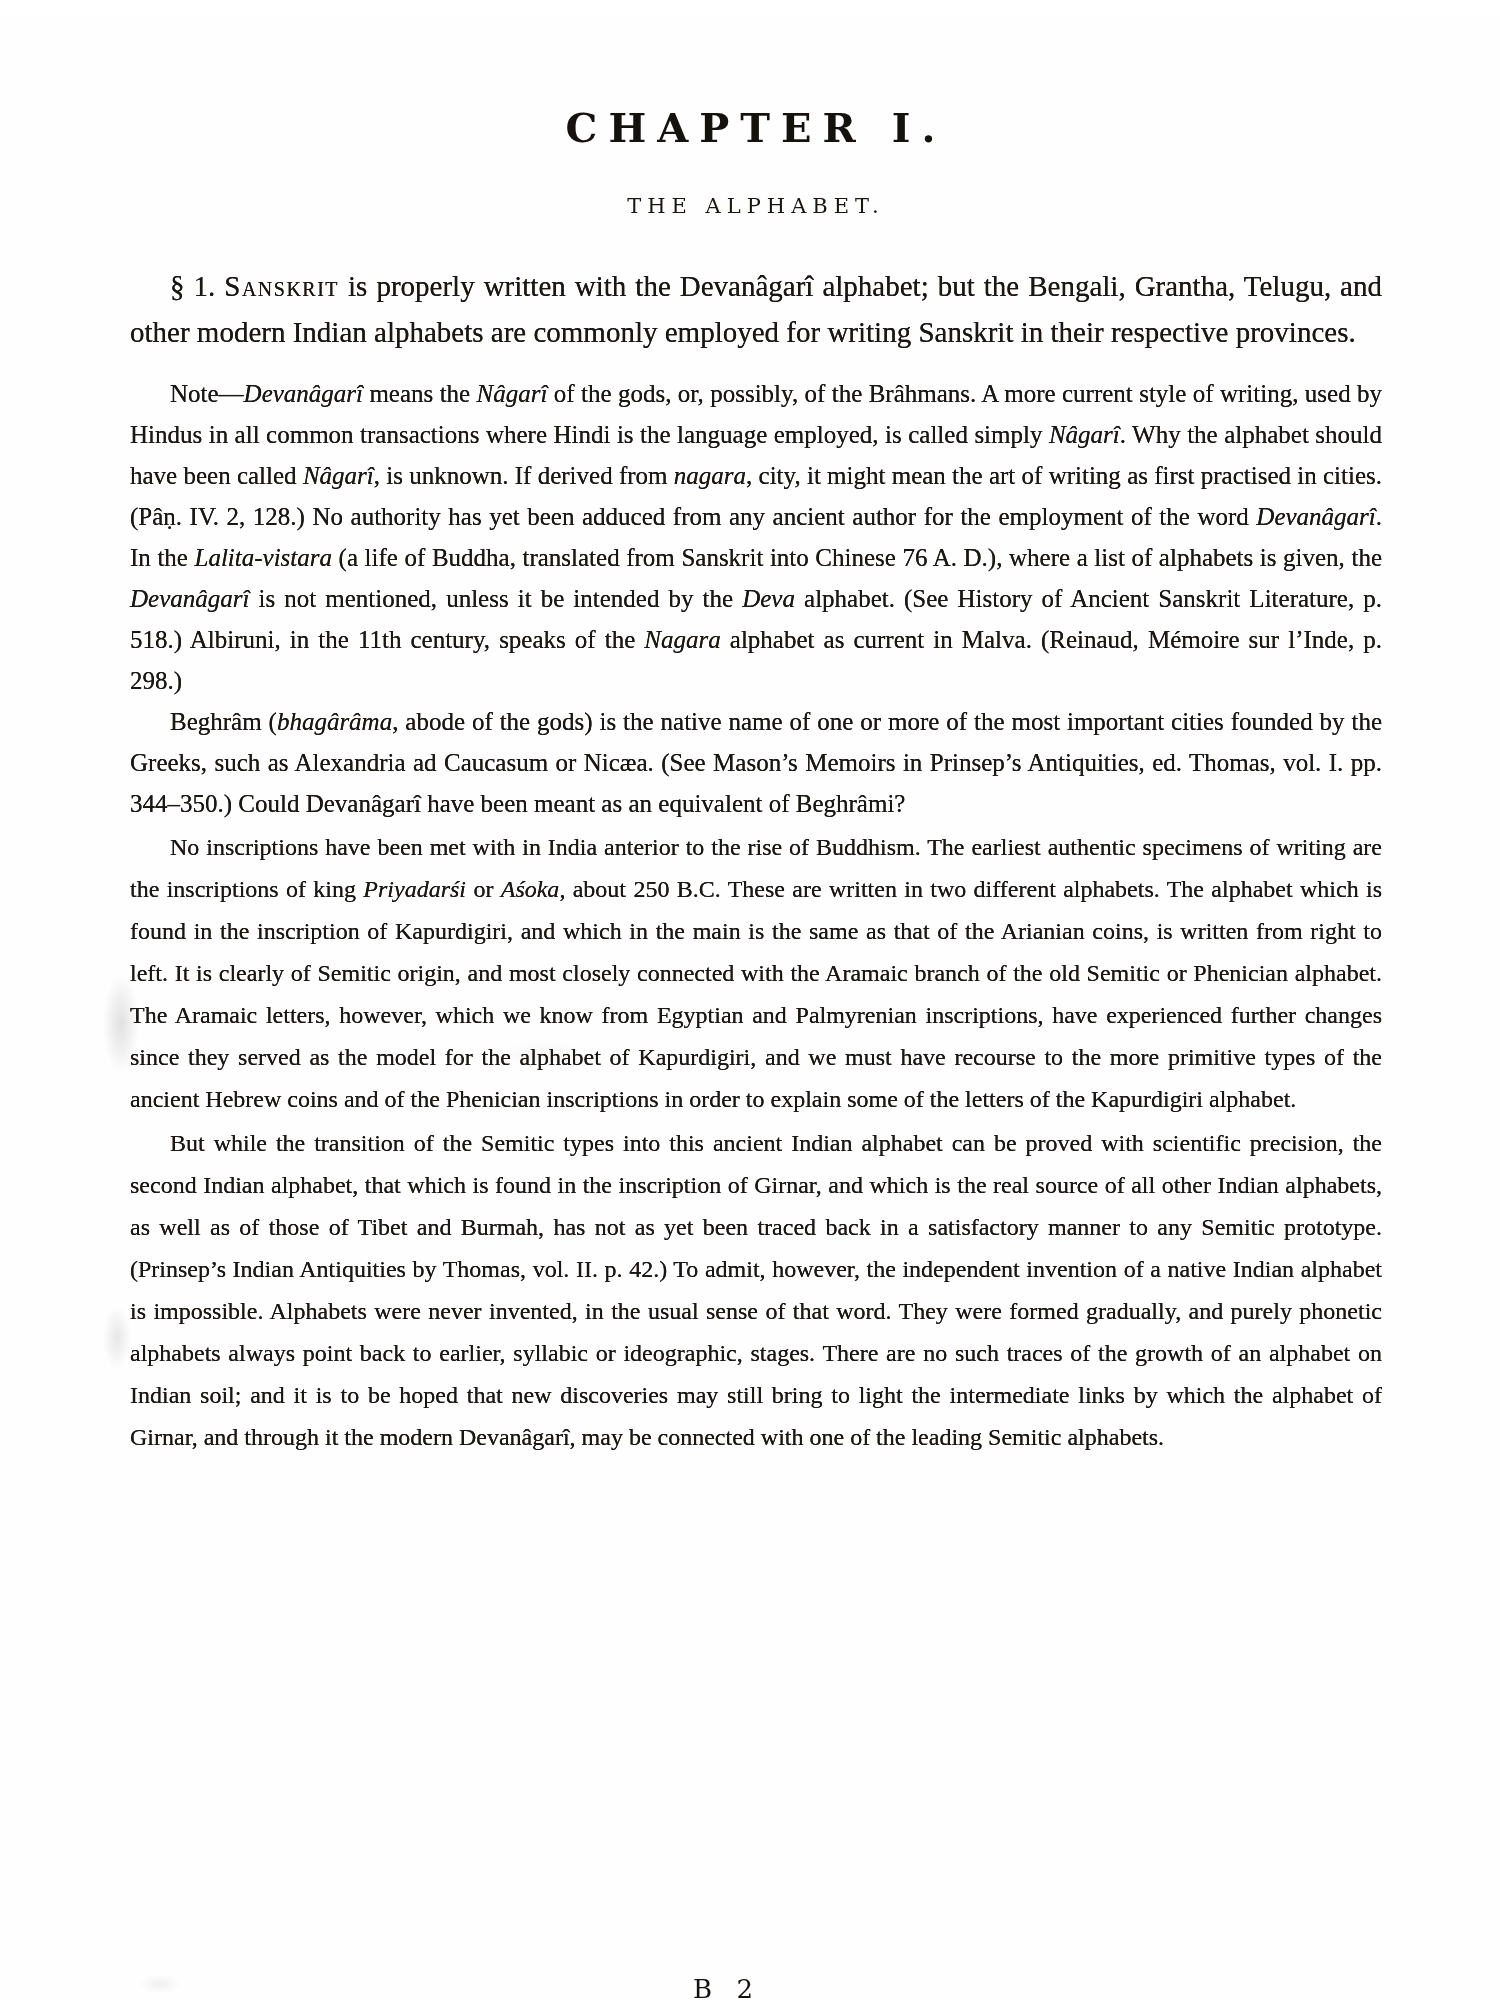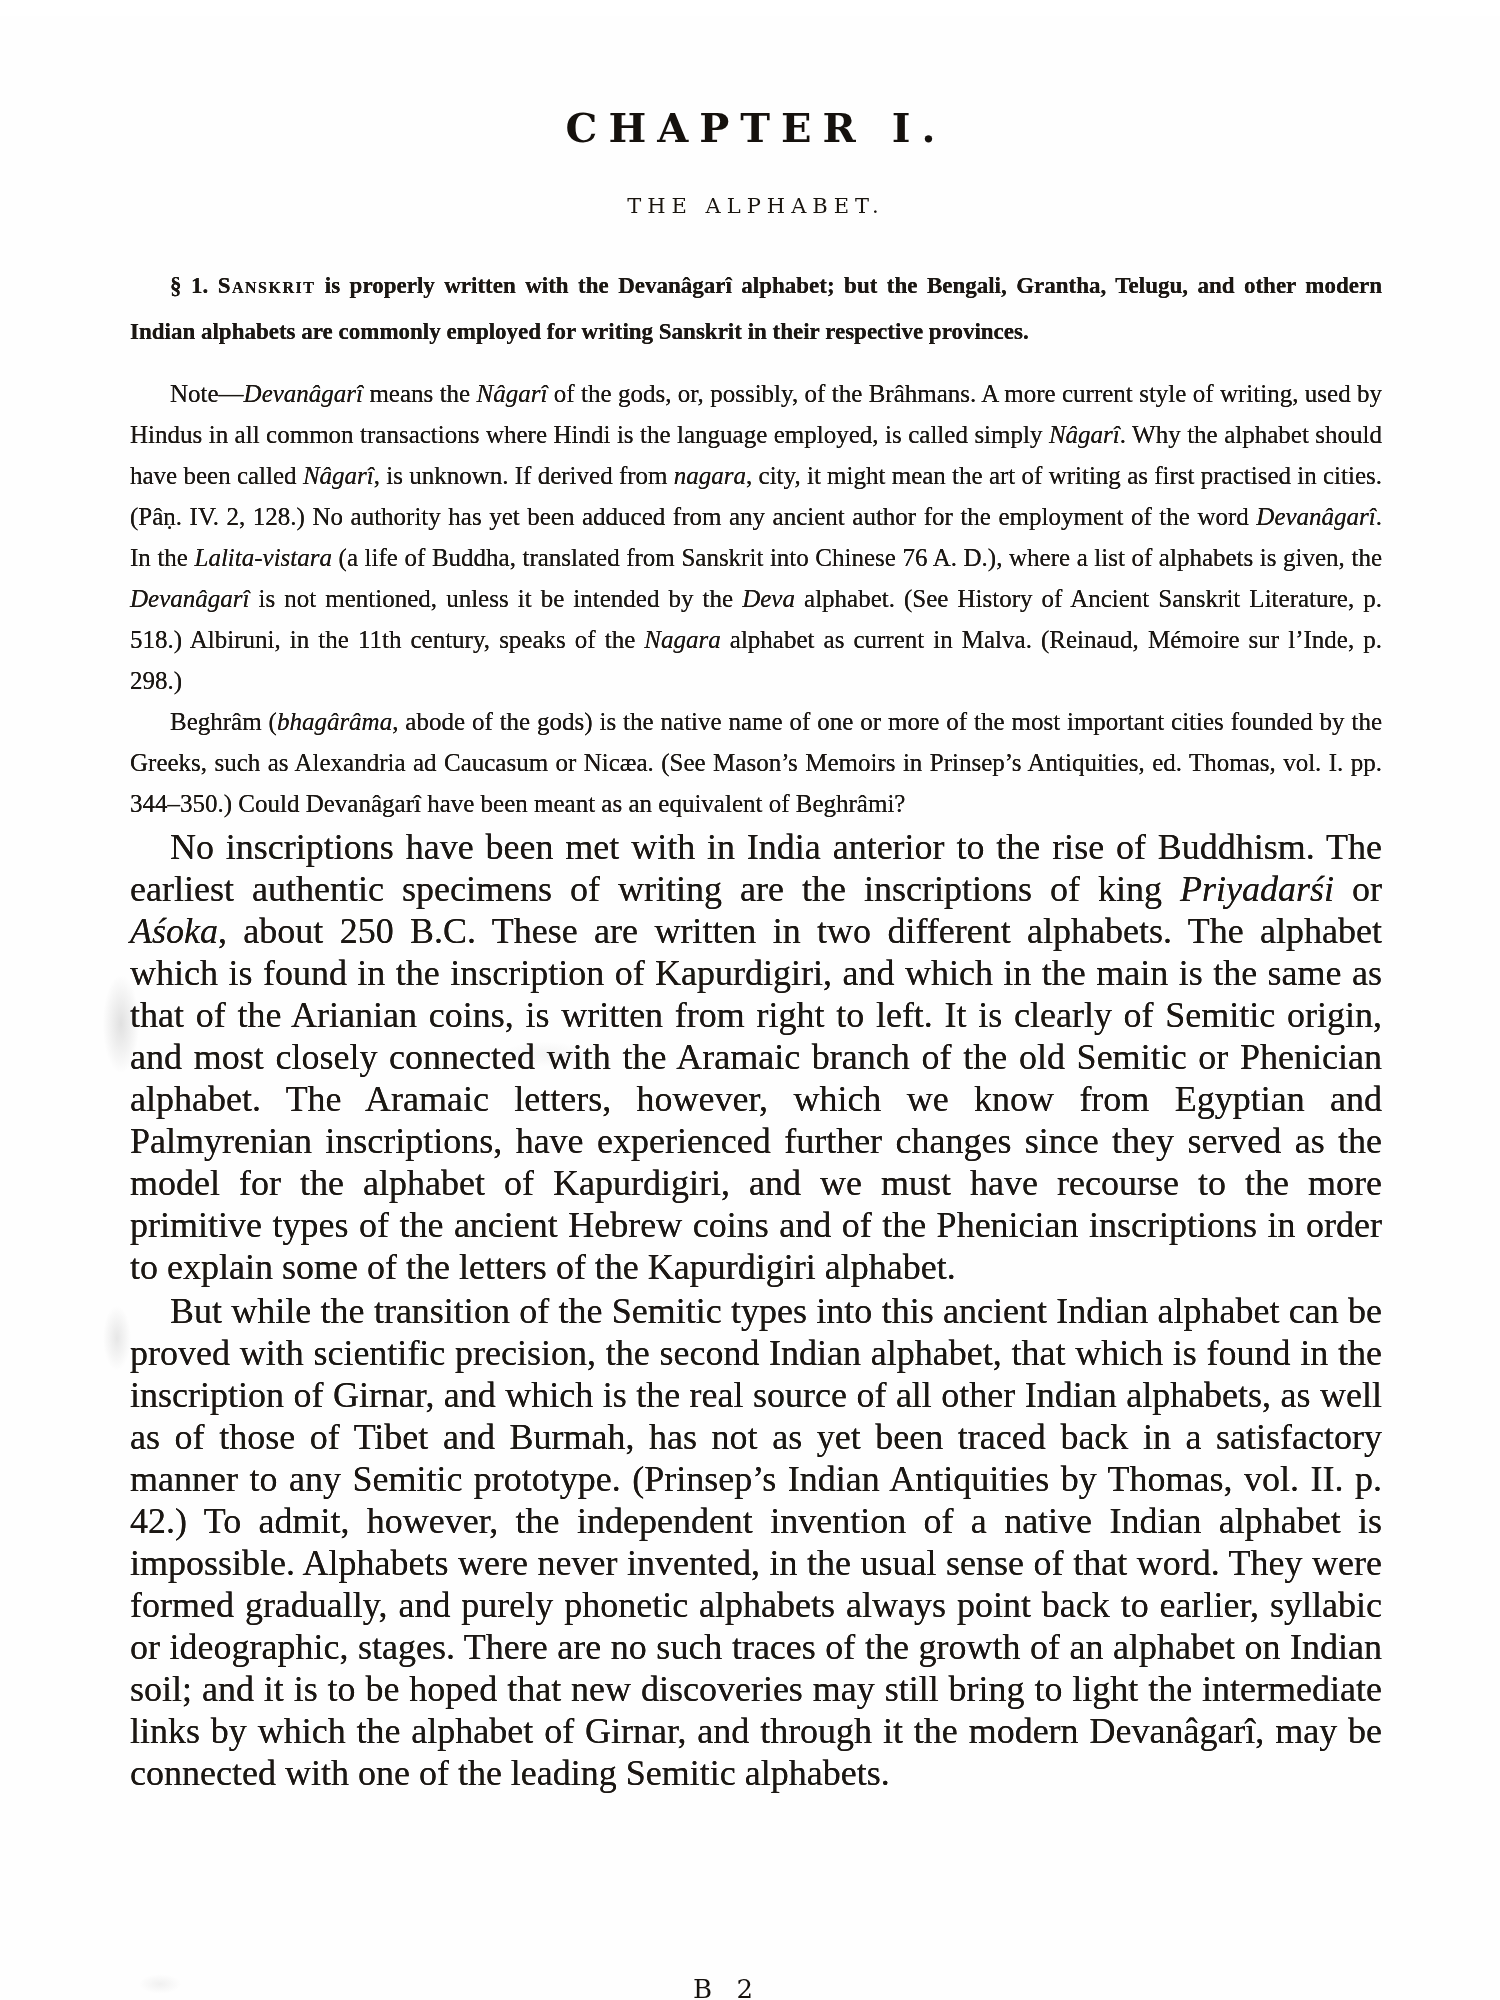--- a/index.html
+++ b/index.html
@@ -45,33 +45,32 @@
   }
   .para {
     margin: 0;
     text-align: justify;
     text-indent: 40px;
     hyphens: none;
     text-shadow: 0 0 0.45px currentColor;
   }
   .para.lead {
     font-family: "Liberation Serif", serif;
-    font-size: 23px;
+    font-size: 29px;
     line-height: 46px;
     margin-bottom: 18px;
-    font-weight: bold;
   }
   .para.note {
     font-family: "Liberation Serif", serif;
     font-size: 25px;
     line-height: 41px;
   }
   .para.main {
     font-family: "Liberation Serif", serif;
-    font-size: 36px;
+    font-size: 24px;
     line-height: 42px;
     margin-top: 2px;
   }
   .it { font-style: italic; }
   .bd { font-weight: normal; }
   .sc { font-variant: small-caps; letter-spacing: 1.5px; }
   .signature-mark {
     position: absolute;
     left: 0;
     right: 54px;

